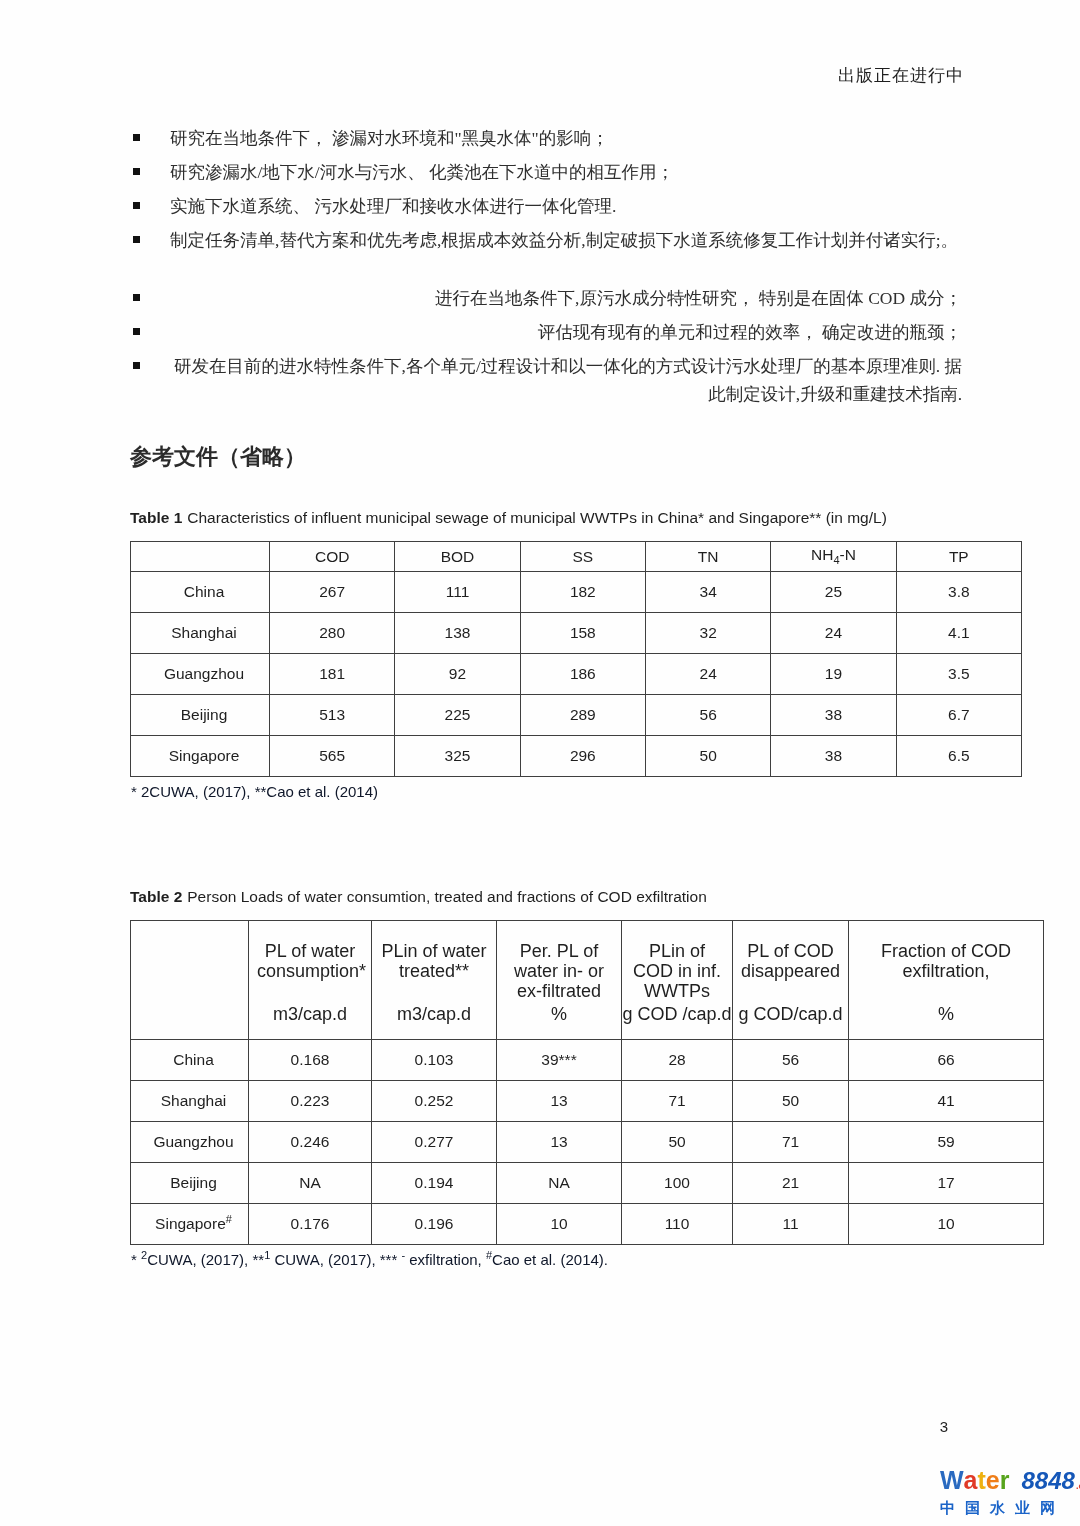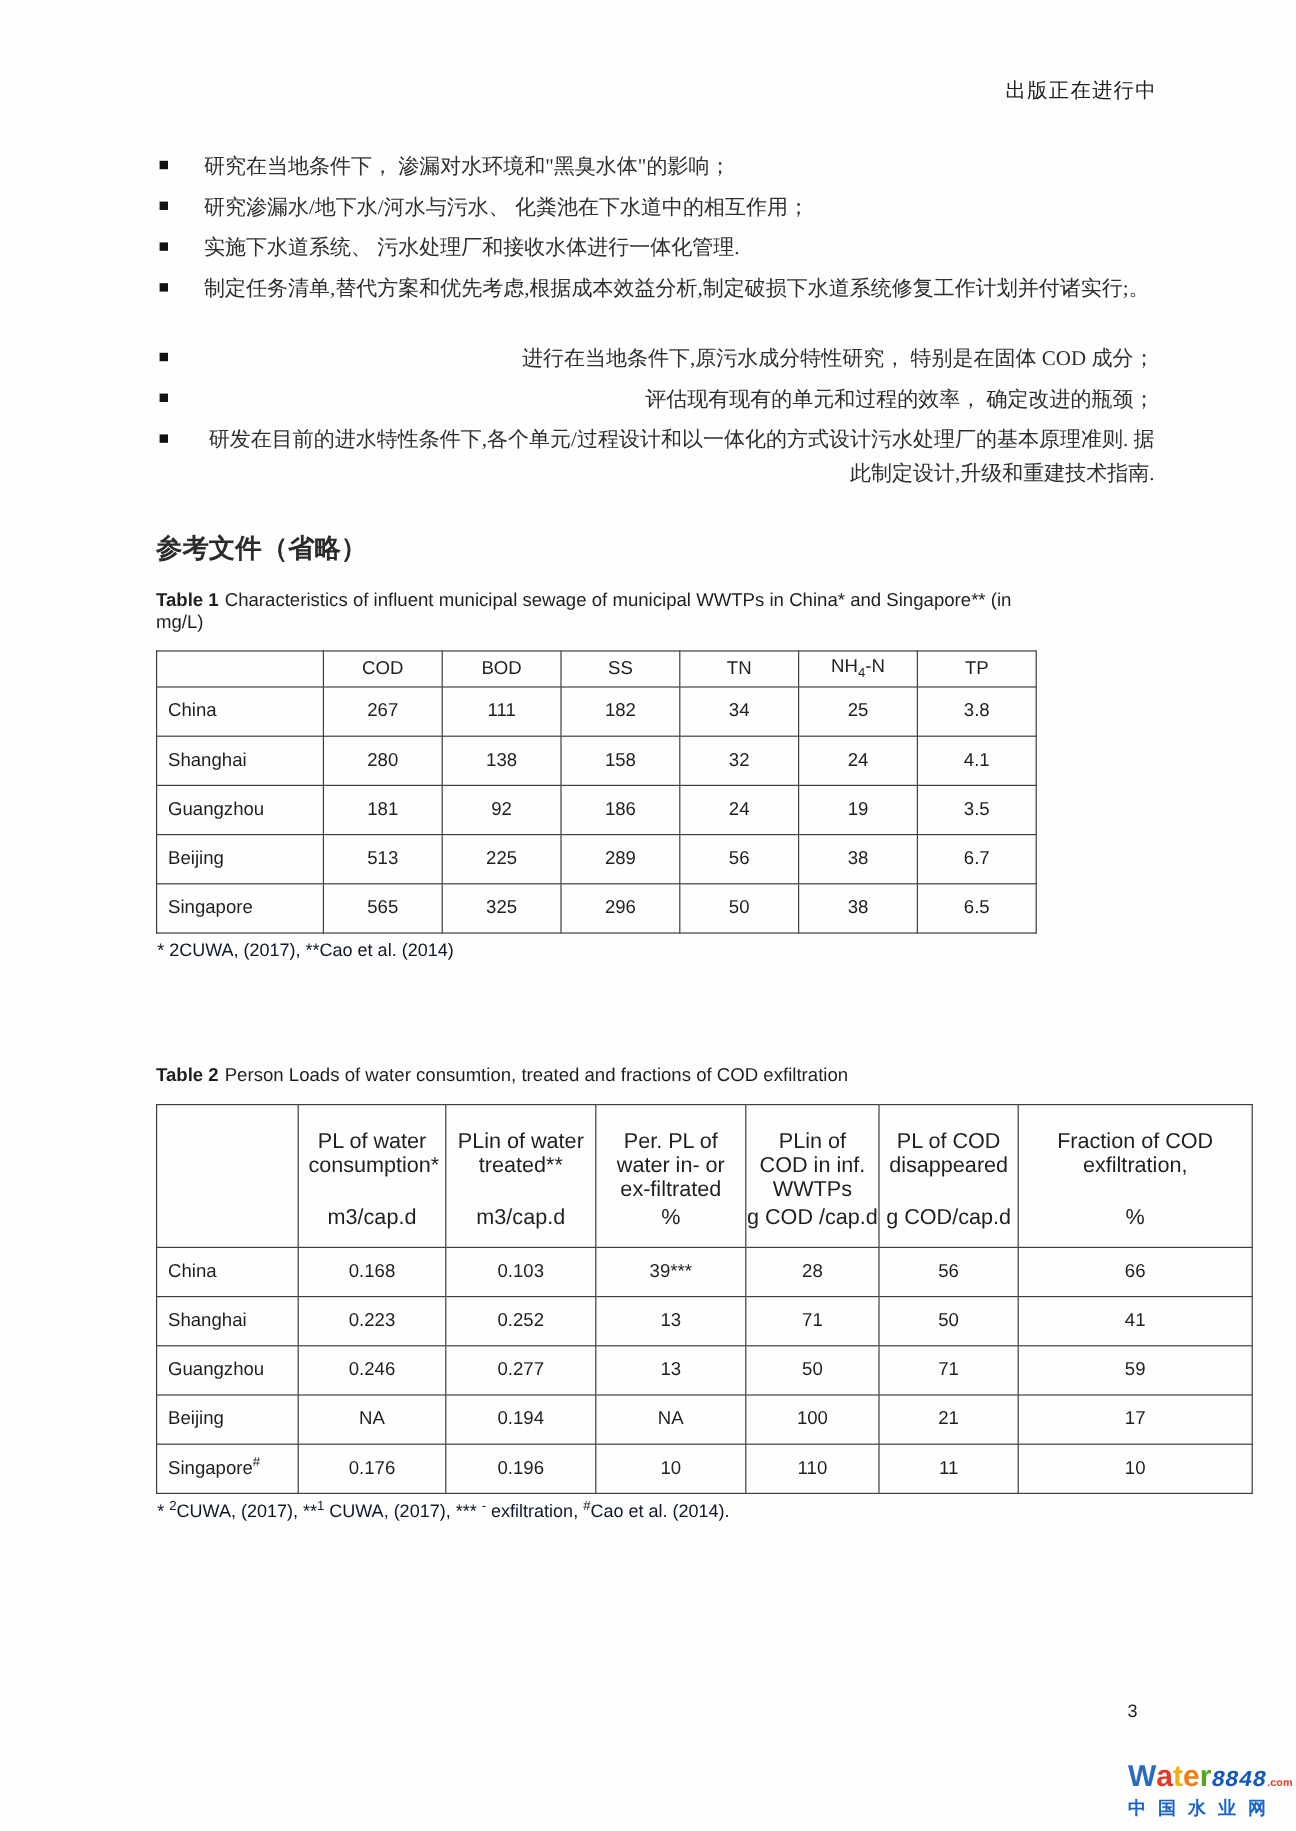--- a/index.html
+++ b/index.html
@@ -11,49 +11,49 @@
   .bullets{position:absolute;left:130px;width:832px;margin:0;padding:0;list-style:none;
            font-size:17.5px;line-height:28px;color:#2e2e2e;}
   .g1{top:124px;}
   .g2{top:284px;text-align:right;}
   .bullets li{position:relative;padding-left:40px;margin-bottom:6px;}
   .sq{position:absolute;left:3px;top:10px;width:7px;height:7px;background:#111;}
 
   .heading{position:absolute;top:442px;left:130px;margin:0;font-size:22px;font-weight:600;color:#2b2b2b;}
 
   .tblock{position:absolute;font-family:"Liberation Sans",sans-serif;color:#222;}
-  .t1block{top:492px;left:130px;width:734px;}
+  .t1block{top:509px;left:130px;width:892px;}
   .t2block{top:888px;left:130px;width:914px;}
   .tbl-title{margin:0 0 14px 0;font-size:15.5px;color:#1f1f1f;}
   .tbl-title b{margin-right:5px;}
 
   table{border-collapse:collapse;width:100%;table-layout:fixed;color:#1f1f1f;}
   th,td{border:1.6px solid #3f3f3f;text-align:center;overflow:hidden;}
   th{font-weight:normal;}
   .t1 th{height:27px;font-size:15.5px;}
   .t1 td{height:38px;font-size:15.5px;}
-  td.lbl,th.lbl{text-align:left;padding-left:9px;margin-left:44px;}
+  td.lbl,th.lbl{text-align:center;padding-left:9px;margin-left:44px;}
 
   .t2 th{padding:0;font-size:18px;vertical-align:top;}
   .hwrap{display:flex;flex-direction:column;height:118px;}
   .hname{margin-top:20px;padding:0 8px;text-align:center;line-height:20px;}
   .hunit{margin-top:auto;margin-bottom:14px;text-align:center;}
   .t2 td{height:38px;font-size:15.5px;}
 
   sub{font-size:11px;}
   sup{font-size:11px;vertical-align:super;line-height:0;}
   .fnote{margin:6px 0 0 1px;font-size:15px;color:#0f172a;}
 
   .pagenum{position:absolute;top:1418px;right:132px;font-size:15px;
            font-family:"Liberation Sans",sans-serif;color:#222;}
 
   .logo{position:absolute;top:1467px;right:4px;width:136px;font-family:"Liberation Sans",sans-serif;}
   .logo-top{display:flex;align-items:baseline;line-height:26px;}
   .lg-letter{font-size:25px;font-weight:bold;}
-  .lg-num{font-size:19px;font-weight:bold;font-style:italic;font-family:Liberation Mono, monospace;}
+  .lg-num{font-size:24px;font-weight:bold;font-style:italic;font-family:Liberation Sans, sans-serif;margin-left:12px;}
   .lg-com{font-size:9px;font-weight:bold;margin-left:1px;}
   .logo-sub{font-size:15px;font-weight:bold;letter-spacing:10px;white-space:nowrap;}
 </style>
 </head>
 <body>
 
 <div class="page">
 
   <div class="status">出版正在进行中</div>
 

